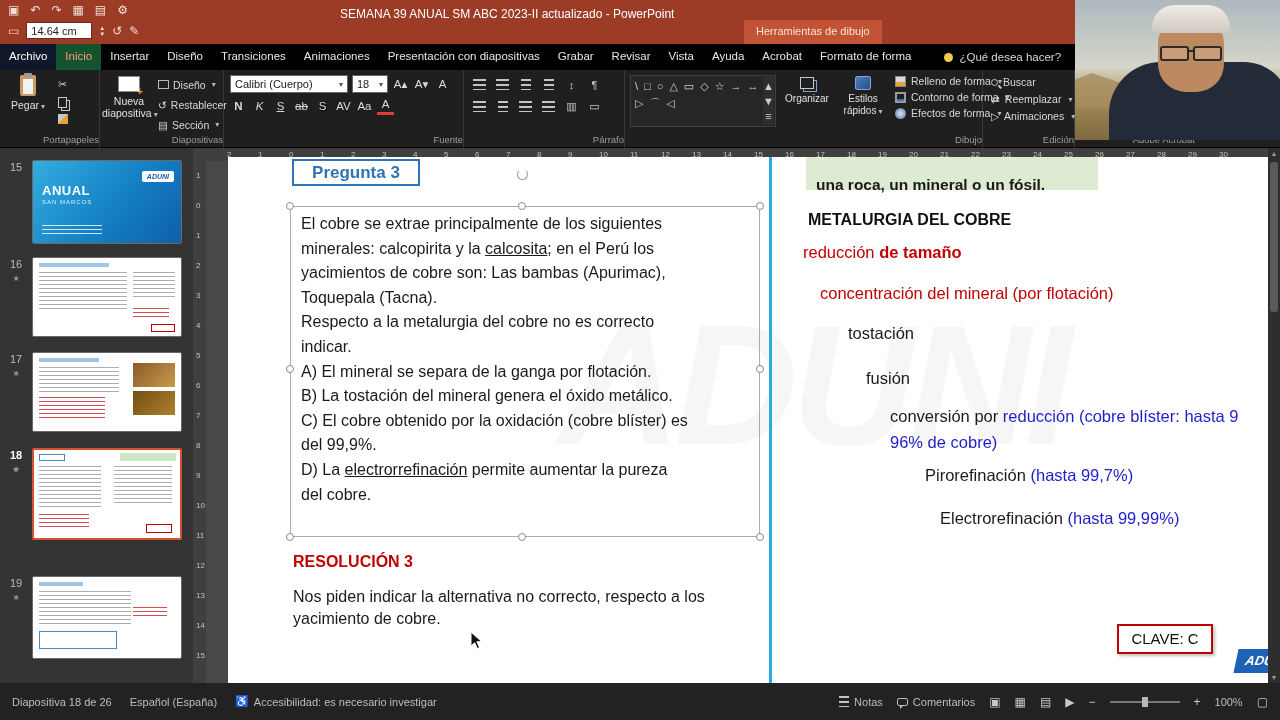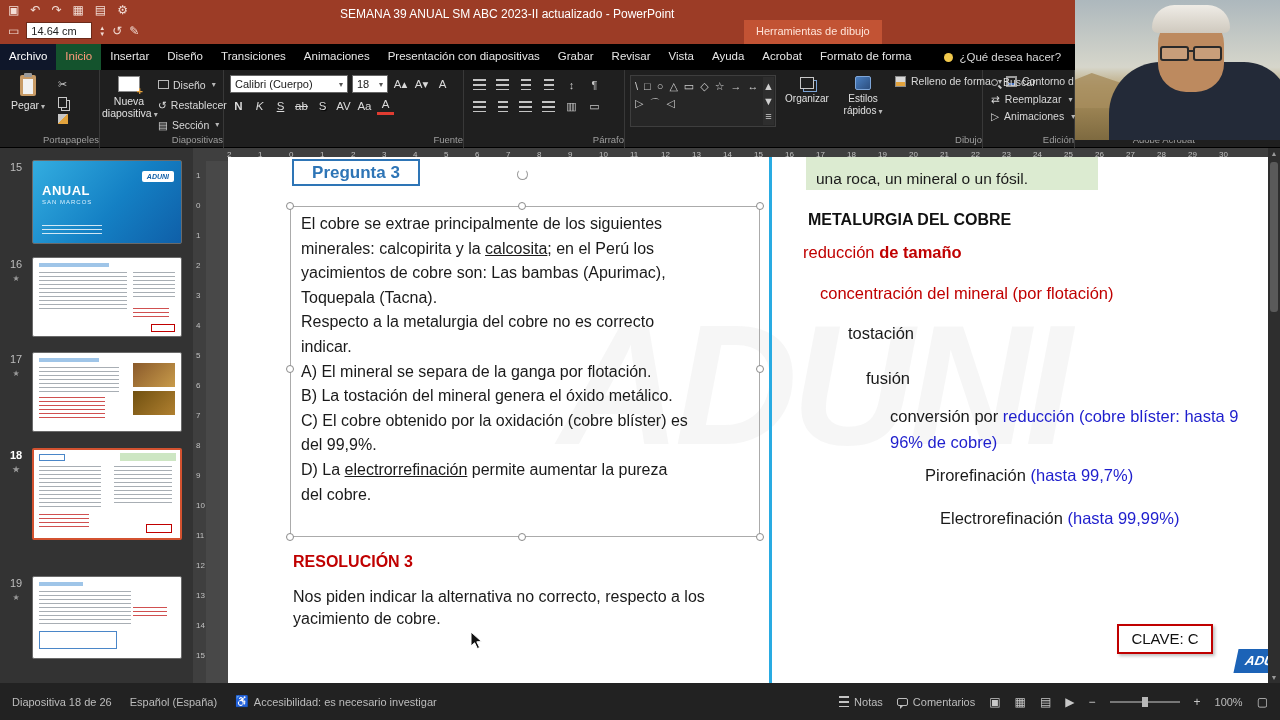--- a/index.html
+++ b/index.html
@@ -70,21 +70,21 @@
   .bars.c { width:10px; }
   .pbtn { width:19px; height:17px; display:flex; align-items:center; justify-content:center; font-size:11px; color:#C8C8C8; cursor:default; }
 
   .shapesbox { position:absolute; left:5px; top:5px; width:146px; height:52px; background:#262626; border:1px solid #3E3E3E; display:flex; flex-wrap:wrap; align-content:flex-start; padding:3px 14px 0 4px; gap:3px 6px; overflow:hidden; }
   .shapesbox span { font-size:11px; color:#CFCFCF; line-height:14px; }
   .shsc { position:absolute; right:1px; top:1px; bottom:1px; width:11px; background:#2E2E2E; display:flex; flex-direction:column; align-items:center; justify-content:space-between; padding:2px 0; font-size:7px; color:#B0B0B0; }
   .orgbtn { position:absolute; left:156px; top:4px; width:52px; text-align:center; font-size:10px; color:#E0E0E0; }
   .ic-arrange { width:14px; height:12px; border:1px solid #C8C8C8; margin:3px auto 4px; box-shadow:3px 3px 0 -1px #1F1F1F, 3px 3px 0 0 #7EA6D9; }
   .qsbtn { position:absolute; left:210px; top:4px; width:56px; text-align:center; font-size:10px; color:#E0E0E0; line-height:12px; }
   .ic-qstyle { width:16px; height:14px; background:linear-gradient(135deg,#4A7FC1,#2C4E7E); border:1px solid #7EA6D9; border-radius:2px; margin:2px auto 3px; }
-  .fillcol { position:absolute; left:270px; top:5px; display:flex; flex-direction:row; gap:4px; }
+  .fillcol { position:absolute; left:270px; top:5px; display:flex; flex-direction:column; gap:4px; }
   .fillrow { display:flex; align-items:center; gap:5px; font-size:10.5px; color:#D8D8D8; white-space:nowrap; cursor:default; }
   .ic-fill { width:11px; height:11px; background:linear-gradient(#D9D9D9 60%,#E2A33D 60%); border:1px solid #8a8a8a; }
   .ic-outline { width:11px; height:11px; border:2px solid #9A9A9A; background:linear-gradient(transparent 70%,#4472C4 70%); }
   .ic-effects { width:11px; height:11px; border-radius:50%; background:radial-gradient(circle,#BFD3EA 20%,#4F6E96 100%); }
 
   .editcol { position:absolute; left:8px; top:6px; display:flex; flex-direction:column; gap:5px; }
   .editrow { display:flex; align-items:center; gap:5px; font-size:10.5px; color:#D8D8D8; white-space:nowrap; cursor:default; }
   .ic-mag { width:7px; height:7px; border:1.5px solid #C8C8C8; border-radius:50%; position:relative; }
   .ic-mag::after { content:""; position:absolute; left:6px; top:6px; width:4px; height:1.5px; background:#C8C8C8; transform:rotate(45deg); }
 
@@ -145,21 +145,21 @@
   .hdl { position:absolute; width:8px; height:8px; background:#fff; border:1px solid #8A8A8A; border-radius:50%; }
   .h-tl { left:-5px; top:-5px; } .h-tm { left:227px; top:-5px; } .h-tr { right:-5px; top:-5px; }
   .h-ml { left:-5px; top:158px; } .h-mr { right:-5px; top:158px; }
   .h-bl { left:-5px; bottom:-5px; } .h-bm { left:227px; bottom:-5px; } .h-br { right:-5px; bottom:-5px; }
   .qtext { position:absolute; left:10px; top:5px; right:2px; font-size:16px; line-height:24.6px; color:#1A1A1A; }
   .qline { white-space:nowrap; }
   .restitle { position:absolute; left:65px; top:396px; color:#C00000; font-weight:bold; font-size:16px; z-index:2; }
   .restext { position:absolute; left:65px; top:429px; font-size:16px; line-height:22px; color:#1A1A1A; z-index:2; }
   .divider { position:absolute; left:541px; top:0; bottom:0; width:3px; background:#29ABE2; z-index:1; }
   .ghl { position:absolute; left:578px; top:0; width:292px; height:33px; background:#DCEBD1; z-index:1; }
-  .ghl span { position:absolute; left:10px; top:13px; font-size:15.5px; color:#1A1A1A; white-space:nowrap; }
+  .ghl span { position:absolute; left:10px; top:19px; font-size:15.5px; color:#1A1A1A; white-space:nowrap;font-weight:bold; }
   .mhead2 { position:absolute; left:580px; top:54px; font-size:16px; font-weight:bold; color:#111; z-index:2; white-space:nowrap; }
   .step { position:absolute; font-size:16.5px; color:#1A1A1A; white-space:nowrap; z-index:2; }
   .s0 { left:575px; top:86px; } .s1 { left:592px; top:127px; } .s2 { left:620px; top:167px; }
   .s3 { left:638px; top:212px; } .s4 { left:662px; top:250px; } .s5 { left:662px; top:276px; }
   .s6 { left:697px; top:309px; } .s7 { left:712px; top:352px; }
   .clave { position:absolute; left:889px; top:467px; width:96px; height:30px; background:#fff; border:2px solid #C00000; color:#111; font-size:15px; text-align:center; line-height:26px; z-index:2; box-shadow:2px 2px 3px rgba(0,0,0,.25); }
   .corner { position:absolute; left:1008px; top:492px; width:60px; height:24px; background:#1C63B7; transform:skewX(-12deg); color:#fff; font-weight:bold; font-style:italic; font-size:13px; text-align:center; line-height:24px; z-index:2; }
   .mcursor { position:absolute; left:242px; top:474px; z-index:5; }
 
   

